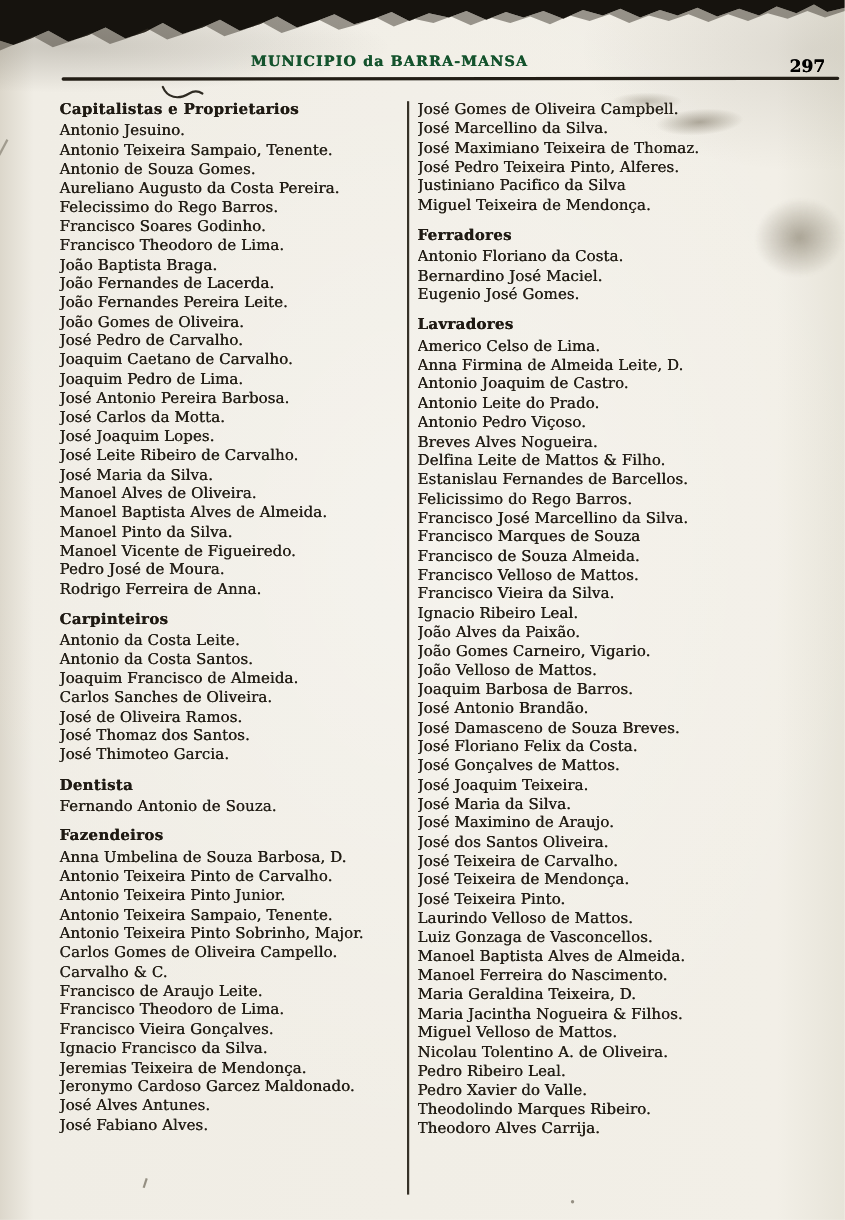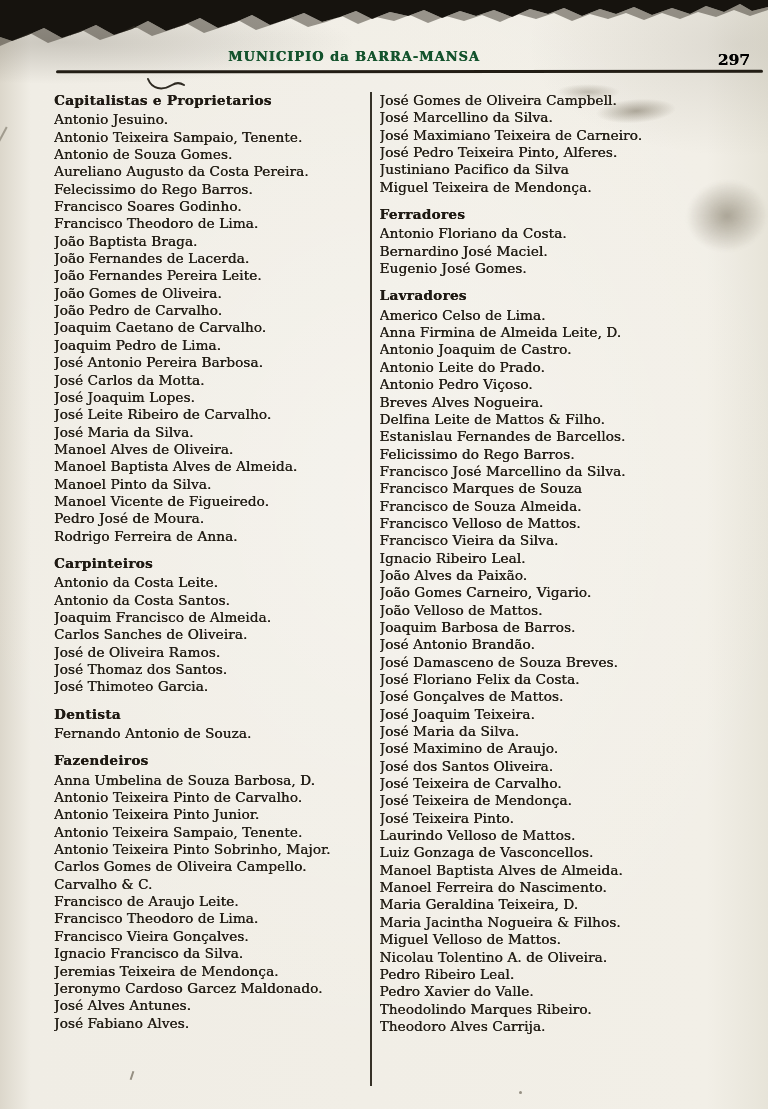--- a/index.html
+++ b/index.html
@@ -105,21 +105,21 @@
         <div class="entry">Antonio Teixeira Sampaio, Tenente.</div>
         <div class="entry">Antonio de Souza Gomes.</div>
         <div class="entry">Aureliano Augusto da Costa Pereira.</div>
         <div class="entry">Felecissimo do Rego Barros.</div>
         <div class="entry">Francisco Soares Godinho.</div>
         <div class="entry">Francisco Theodoro de Lima.</div>
         <div class="entry">João Baptista Braga.</div>
         <div class="entry">João Fernandes de Lacerda.</div>
         <div class="entry">João Fernandes Pereira Leite.</div>
         <div class="entry">João Gomes de Oliveira.</div>
-        <div class="entry">João Pedro de Carvalho.</div>
+        <div class="entry">José Pedro de Carvalho.</div>
         <div class="entry">Joaquim Caetano de Carvalho.</div>
         <div class="entry">Joaquim Pedro de Lima.</div>
         <div class="entry">José Antonio Pereira Barbosa.</div>
         <div class="entry">José Carlos da Motta.</div>
         <div class="entry">José Joaquim Lopes.</div>
         <div class="entry">José Leite Ribeiro de Carvalho.</div>
         <div class="entry">José Maria da Silva.</div>
         <div class="entry">Manoel Alves de Oliveira.</div>
         <div class="entry">Manoel Baptista Alves de Almeida.</div>
         <div class="entry">Manoel Pinto da Silva.</div>
@@ -158,21 +158,21 @@
         <div class="entry">Jeronymo Cardoso Garcez Maldonado.</div>
         <div class="entry">José Alves Antunes.</div>
         <div class="entry">José Fabiano Alves.</div>
       </div>
     </div>
   <div class="divider"></div>
   <div class="col" data-col="1">
       <div class="section">
         <div class="entry">José Gomes de Oliveira Campbell.</div>
         <div class="entry">José Marcellino da Silva.</div>
-        <div class="entry">José Maximiano Teixeira de Carneiro.</div>
+        <div class="entry">José Maximiano Teixeira de Thomaz.</div>
         <div class="entry">José Pedro Teixeira Pinto, Alferes.</div>
         <div class="entry">Justiniano Pacifico da Silva</div>
         <div class="entry">Miguel Teixeira de Mendonça.</div>
       </div>
       <div class="section">
         <div class="heading">Ferradores</div>
         <div class="entry">Antonio Floriano da Costa.</div>
         <div class="entry">Bernardino José Maciel.</div>
         <div class="entry">Eugenio José Gomes.</div>
       </div>

